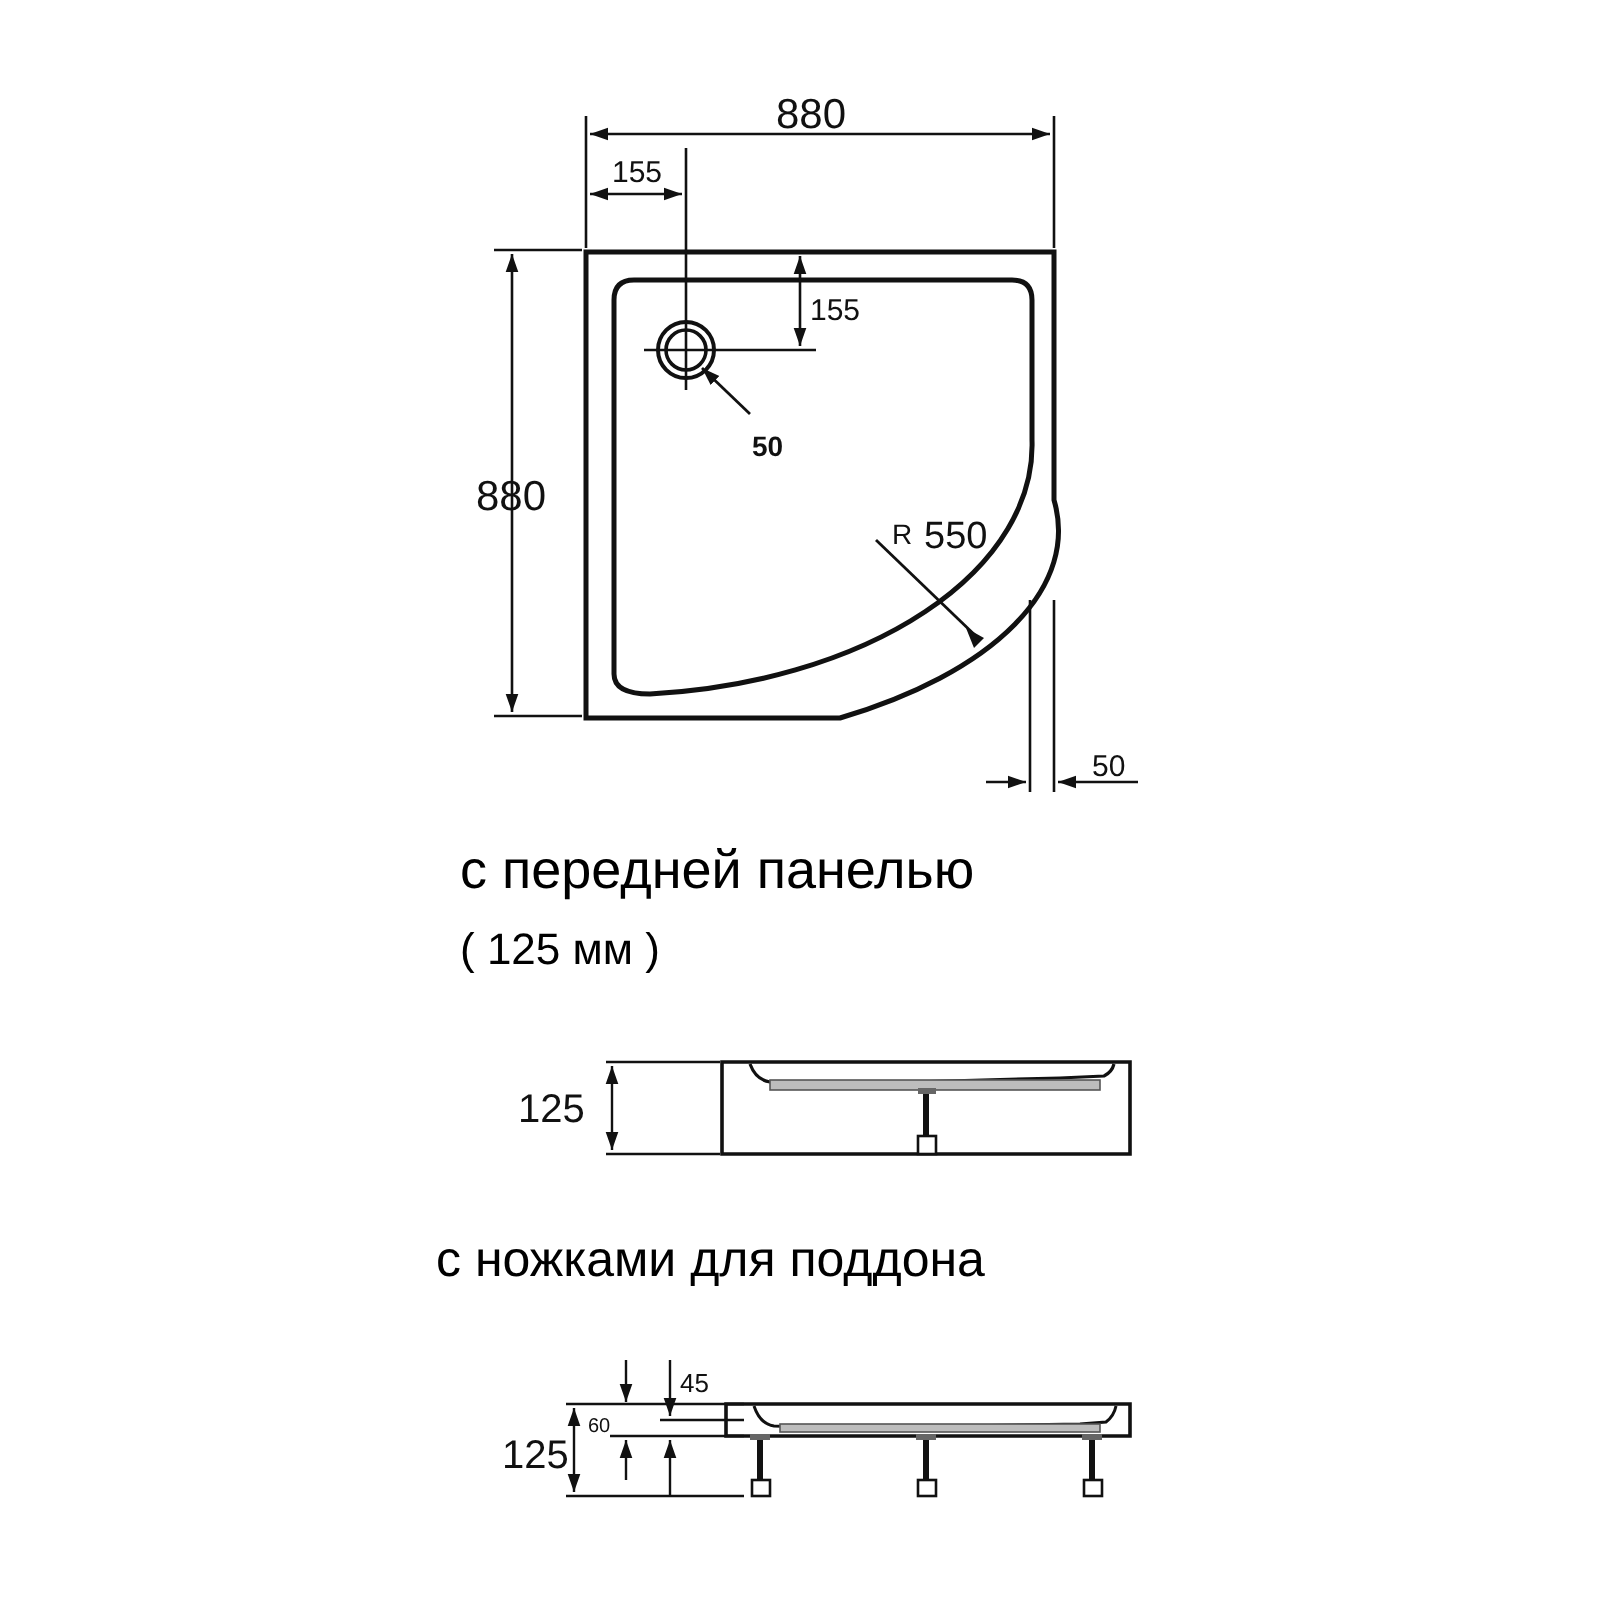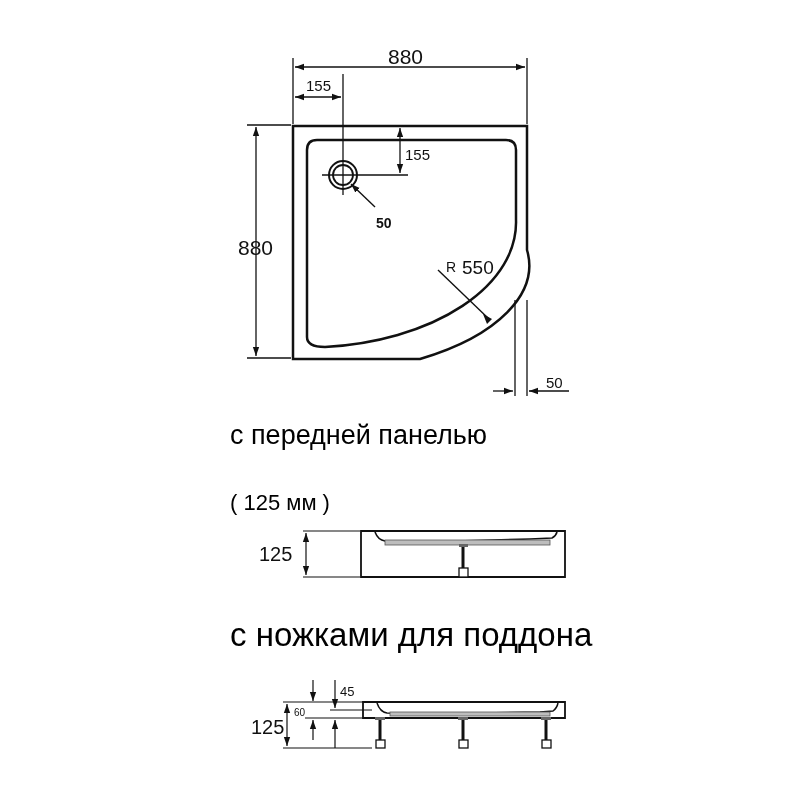--- a/index.html
+++ b/index.html
@@ -1,22 +1,22 @@
 <!DOCTYPE html>
 <html><head>
   <meta charset="utf-8">
   <style>
     html, body { margin: 0; padding: 0; background: #ffffff; }
     body { width: 800px; height: 800px; position: relative; overflow: hidden; font-family: "Liberation Sans", "DejaVu Sans", sans-serif; }
     svg { position: absolute; left: 0; top: 0; }
     .dim { font-family: "Liberation Sans", "DejaVu Sans", sans-serif; fill: #111; }
     .lbl { position: absolute; color: #000000; font-family: "Liberation Sans", "DejaVu Sans", sans-serif; white-space: nowrap; }
     .title1 { left: 230px; top: 420px; font-size: 27px; }
-    .title2 { left: 230px; top: 462px; font-size: 22px; margin-top: 28px; }
-    .title3 { left: 230px; top: 616px; font-size: 33px; }
+    .title2 { left: 230px; top: 462px; font-size: 22px; }
+    .title3 { left: 218px; top: 616px; font-size: 25px; }
   </style>
 </head>
 <body>
 
 <svg width="800" height="800" viewBox="0 0 800 800">
   <defs>
     <marker id="arr" viewBox="0 0 10 10" refX="10" refY="5" markerWidth="9" markerHeight="9" orient="auto-start-reverse" markerUnits="userSpaceOnUse">
       <path d="M0,1.5 L10,5 L0,8.5 z" fill="#111"></path>
     </marker>
   </defs>

